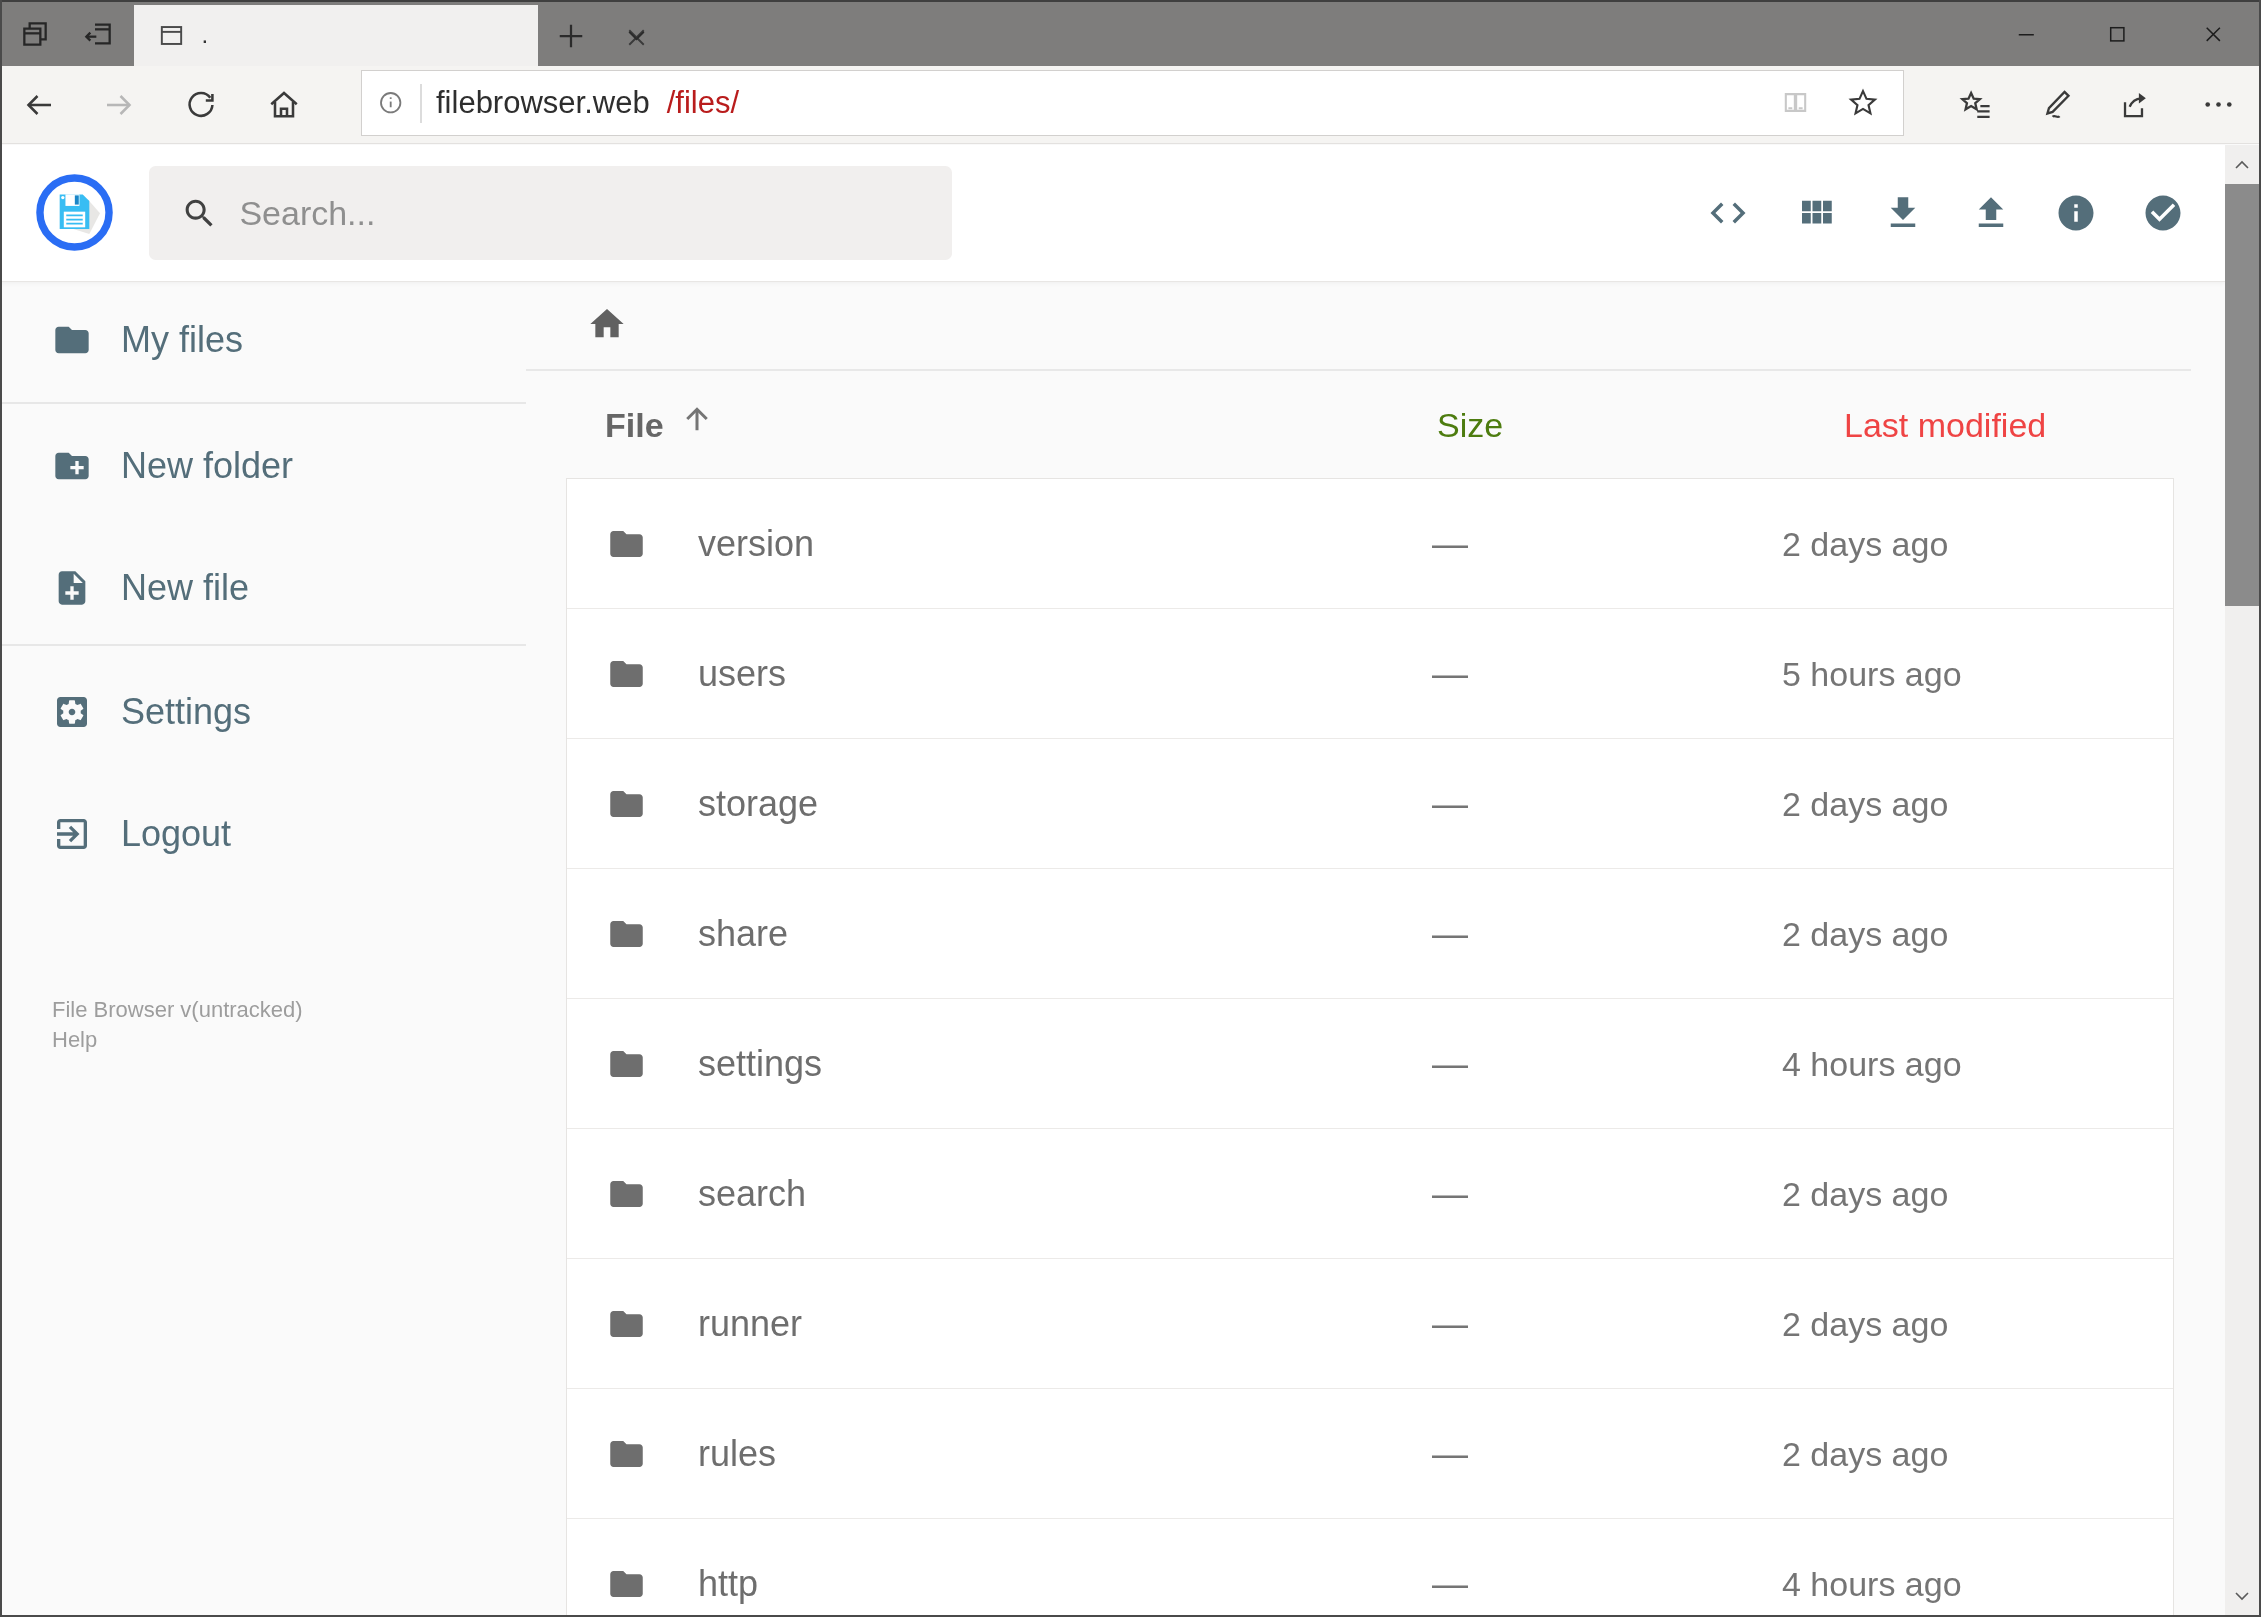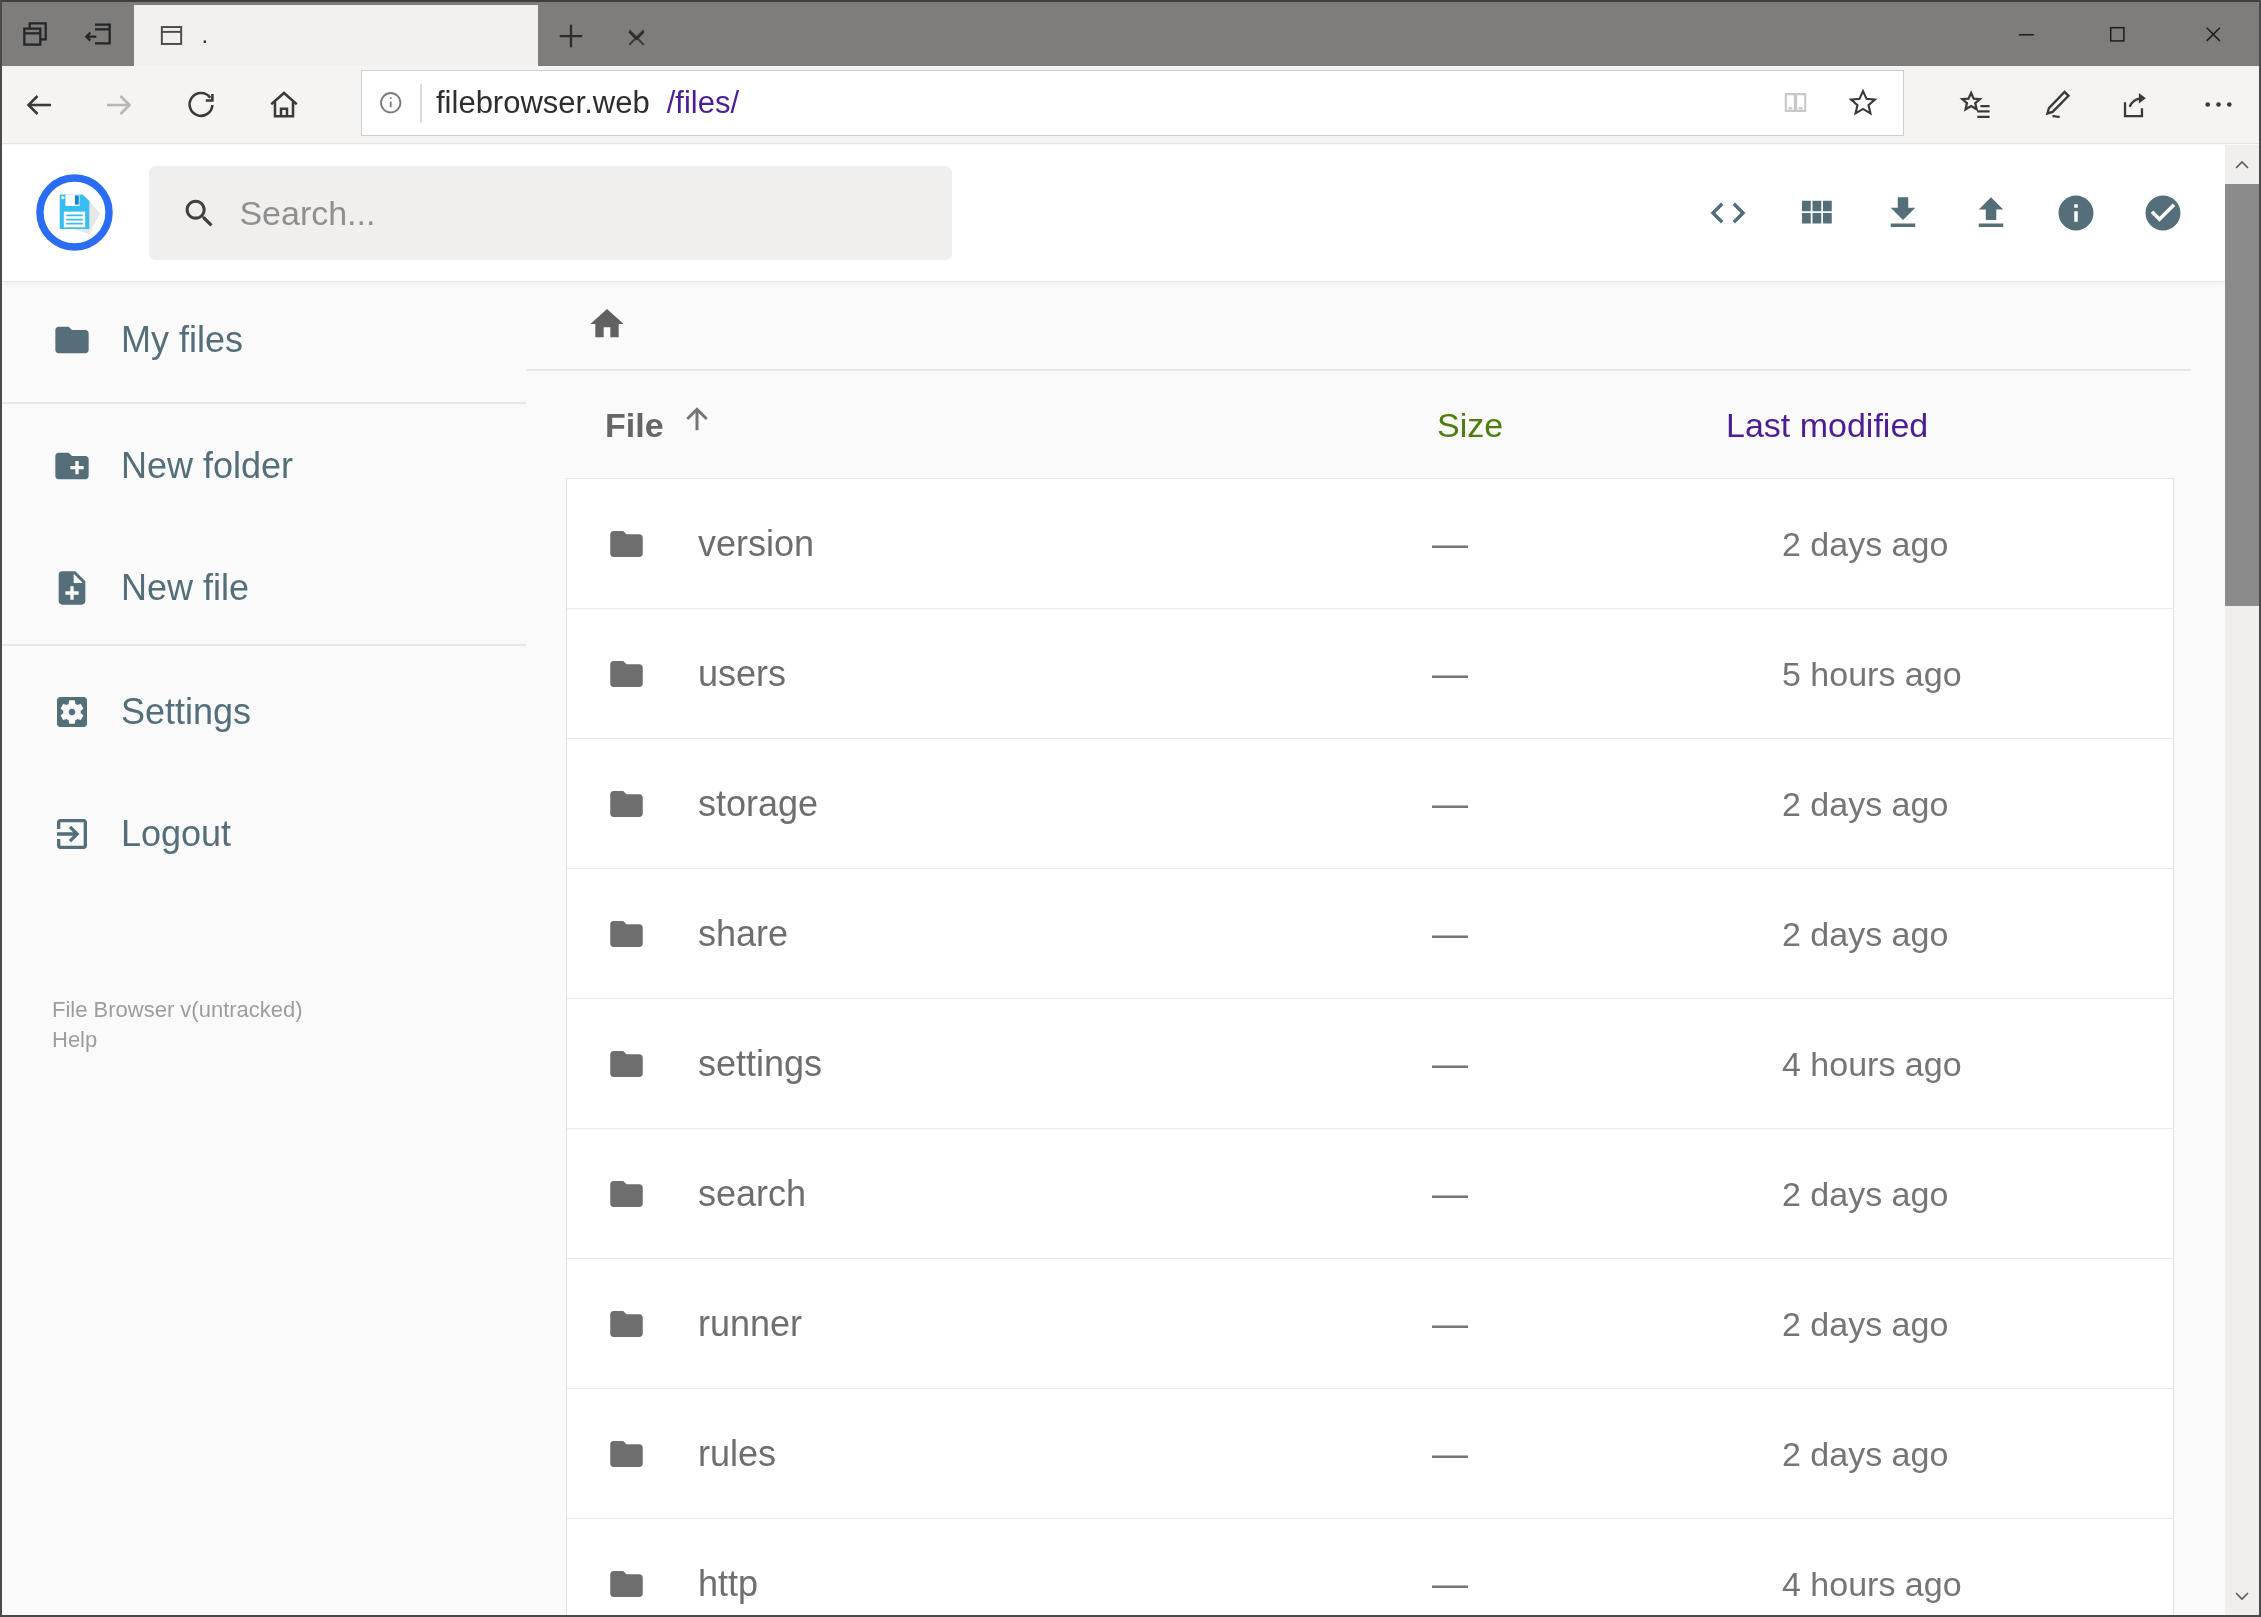--- a/index.html
+++ b/index.html
@@ -23,21 +23,21 @@
   
   .addressbar{position:absolute;left:0;top:66px;width:2261px;height:78px;background:#f5f4f2;
       border-bottom:1.6px solid #e3e1df;box-sizing:border-box;}
   .nav-icon{position:absolute;top:21px;}
   .urlfield{position:absolute;left:361px;top:4px;width:1543px;height:66px;background:#fff;
       border:1.6px solid #d2d0ce;box-sizing:border-box;}
   .url-divider{position:absolute;left:58px;top:13px;width:1.6px;height:39px;background:#dcdcdc;}
   .url-text{position:absolute;left:74px;top:0;height:63px;display:flex;align-items:center;
       font-size:31px;gap:17px;}
   .url-host{color:#2e2e2e;}
-  .url-path{color:#4c1d95;}
+  .url-path{color:#b91c1c;}
 
   
   .app-header{position:absolute;left:0;top:145px;width:2225px;height:136px;background:#fff;
       border-bottom:1.6px solid #e8e6e4;box-shadow:0 2.4px 4.8px rgba(0,0,0,0.05);z-index:2;}
   .logo{position:absolute;left:35px;top:28px;width:79px;height:79px;}
   .search{position:absolute;left:149px;top:21px;width:803px;height:94px;background:#f1efee;
       border-radius:6.5px;display:flex;align-items:center;}
   .search svg{margin-left:32px;}
   .search input{border:0;outline:0;background:transparent;font-size:34px;color:#555;
       margin-left:19.4px;width:614px;font-family:"Liberation Sans",sans-serif;}
@@ -53,21 +53,21 @@
   .side-div{position:absolute;left:0;width:526px;height:1.6px;background:#e7e7e7;}
   .credits{position:absolute;left:52px;top:668px;font-size:22px;color:#9d9d9d;line-height:30px;margin-top:44px;}
 
   
   .main{position:absolute;left:526px;top:283px;width:1699px;height:1332px;background:#fafafa;}
   .crumb-home{position:absolute;left:61px;top:21px;}
   .crumb-div{position:absolute;left:0px;top:86px;width:1665px;height:1.6px;background:#e8e8e8;}
   .col-head{position:absolute;top:123px;font-size:34px;}
   .col-name{left:79px;color:#666;font-weight:700;}
   .col-size{left:911px;color:#4d7c0f;}
-  .col-mod{left:1200px;color:#4c1d95;}
+  .col-mod{left:1318px;color:#ef4444;}
   .sort-arrow{position:absolute;left:153px;top:118px;}
   .listing{position:absolute;left:40px;top:195px;width:1608px;height:1137px;background:#fff;
       border:1.6px solid #e6e4e2;border-bottom:0;box-sizing:border-box;overflow:hidden;}
   .row{position:relative;height:129px;border-bottom:1.6px solid #eceae8;cursor:pointer;}
   .row svg{position:absolute;left:40px;top:50%;transform:translateY(-50%);}
   .cell{position:absolute;top:50%;transform:translateY(-50%);}
   .cell.name{left:131px;font-size:36px;color:#6e6e6e;}
   .cell.size{left:865px;font-size:36px;color:#757575;}
   .cell.modified{left:1215px;font-size:34px;color:#757575;}
 

